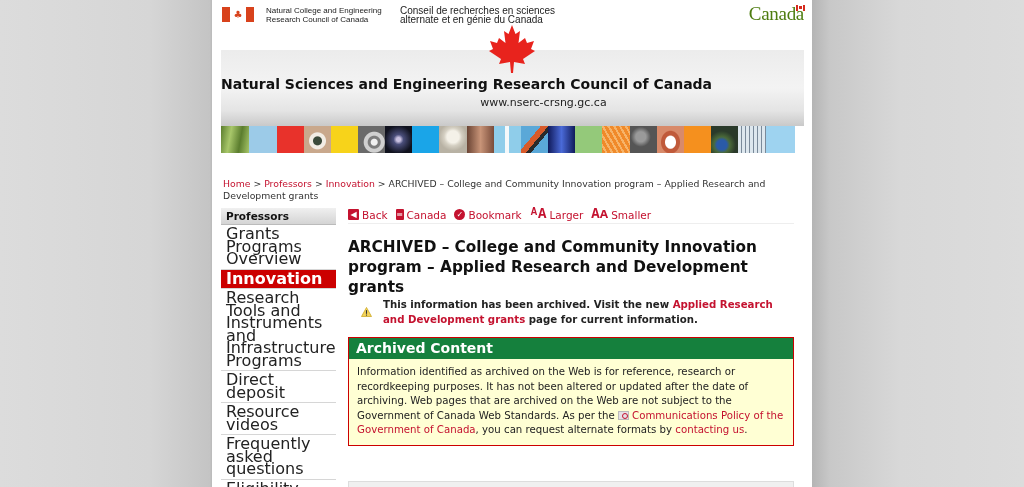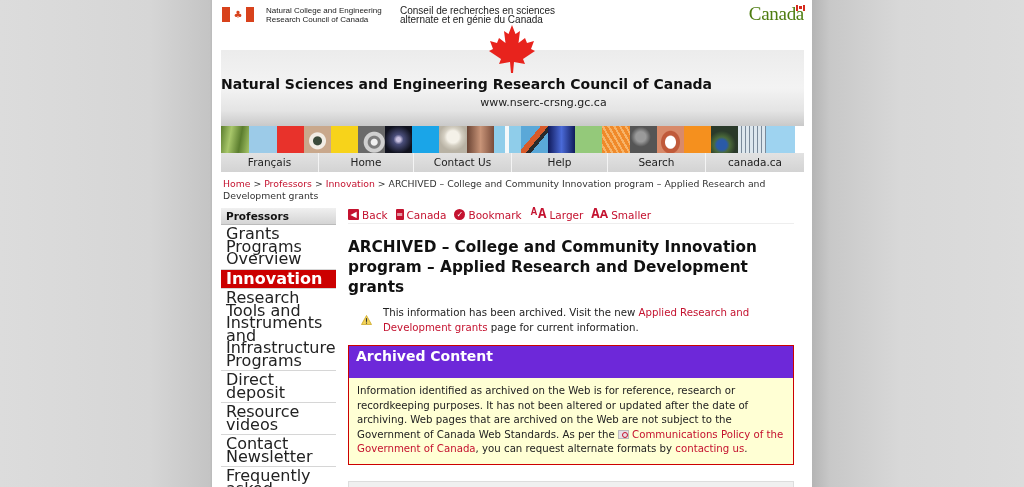--- a/index.html
+++ b/index.html
@@ -53,25 +53,25 @@
   .leftnav .item.active { background: #cc0000; color: #fff; font-weight: bold; }
 
   
   .content { position: absolute; left: 136px; top: 208px; width: 446px; }
   .tools { display: flex; align-items: center; height: 16px; font-size: 10.5px; color: #c4122f; border-bottom: 1px solid #eee; padding-bottom: 2px; }
   .tools .tool { display: flex; align-items: center; margin-right: 8px; }
   .tools .ico { display: inline-block; width: 11px; height: 11px; margin-right: 3px; background: #c4122f; color: #fff; font-size: 8px; line-height: 11px; text-align: center; border-radius: 1px; }
   .tools .ico.round { border-radius: 50%; }
   .tools .ico.txt { background: none; color: #c4122f; font-weight: bold; font-size: 14px; width: auto; font-family: Liberation Mono, monospace; }
   h1 { margin-top: 13px; font-size: 15.3px; line-height: 20px; font-weight: bold; color: #111; }
-  .notice { position: relative; margin-top: 8px; padding-left: 35px; font-size: 10.2px; line-height: 15px; color: #222; }
+  .notice { position: relative; padding-left: 35px; font-size: 10.2px; line-height: 15px; color: #222; font-weight: bold; }
   .notice a { color: #c4122f; text-decoration: none; }
   .warn-icon { position: absolute; left: 13px; top: 10px; width: 11px; height: 10px; }
   .archived-box { margin-top: 10px; border: 1px solid #cc0000; background: #ffffd4; }
-  .archived-box .hd { background: #6d28d9; color: #fff; font-weight: bold; font-size: 14px; height: 32px; line-height: 21px; padding-left: 7px; }
+  .archived-box .hd { background: #15803d; color: #fff; font-weight: bold; font-size: 14px; height: 21px; line-height: 21px; padding-left: 7px; }
   .archived-box .bd { padding: 6px 8px 7px 8px; font-size: 10.2px; line-height: 14.6px; color: #222; }
   .archived-box .bd a { color: #c4122f; text-decoration: none; }
   .ext-icon { display: inline-block; width: 11px; height: 9px; background: #e6e0e6; border: 1px solid #bbb; vertical-align: -1px; margin-right: 3px; position: relative; }
   .ext-icon::after { content: ""; position: absolute; left: 3px; top: 1px; width: 4px; height: 4px; border: 1px solid #c4122f; border-radius: 50%; }
   .bottom-box { position: absolute; left: 136px; top: 481px; width: 446px; height: 10px; background: #f0f0f0; border: 1px solid #ddd; }
 </style>
 </head>
 <body>
 
 <div class="page">
@@ -122,41 +122,32 @@
     <div class="tile" style="width:27px;background:#94c97a;"></div>
     <div class="tile" style="width:28px;background:repeating-linear-gradient(60deg,#f08a2a 0 3px,#f6b46a 3px 5px);"></div>
     <div class="tile" style="width:27px;background:radial-gradient(circle at 40% 40%,#9a9a9a 0 5px,#555 10px);"></div>
     <div class="tile" style="width:27px;background:radial-gradient(ellipse at 50% 60%,#fff 0 5px,#c05a3a 6px 9px,#d88a6a 10px);"></div>
     <div class="tile" style="width:27px;background:#f5901e;"></div>
     <div class="tile" style="width:27px;background:radial-gradient(circle at 40% 70%,#2a5aa8 0 5px,#4a6a3a 8px,#2a3a2a 14px);"></div>
     <div class="tile" style="width:28px;background:repeating-linear-gradient(90deg,#dde7ee 0 3px,#7a8a9a 3px 4px);"></div>
     <div class="tile" style="width:29px;background:#9ed3f0;"></div>
   </div>
 
-  <div class="topnav">
-    <div class="item" style="width:98px">Français</div>
-    <div class="item" style="width:95px">Home</div>
-    <div class="item" style="width:98px">Contact Us</div>
-    <div class="item" style="width:96px">Help</div>
-    <div class="item" style="width:98px">Search</div>
-    <div class="item" style="width:98px">canada.ca</div>
-  </div>
 
   <div class="breadcrumb">
     <a>Home</a><span> &gt; </span><a>Professors</a><span> &gt; </span><a>Innovation</a><span> &gt; </span><span>ARCHIVED – College and Community Innovation program – Applied Research and Development grants</span>
   </div>
 
   <div class="leftnav">
     <div class="head">Professors</div>
     <div class="item">Grants Programs Overview</div>
     <div class="item active">Innovation</div>
     <div class="item">Research Tools and Instruments and Infrastructure Programs</div>
     <div class="item">Direct deposit</div>
     <div class="item">Resource videos</div>
-    <div class="item">Contact Newsletter</div>
     <div class="item">Frequently asked questions</div>
     <div class="item">Eligibility</div>
     <div class="item">Application</div>
   </div>
 
   <div class="content">
     <div class="tools">
       <span class="tool">
         <span class="ico">◀</span>
         <span>Back</span>

